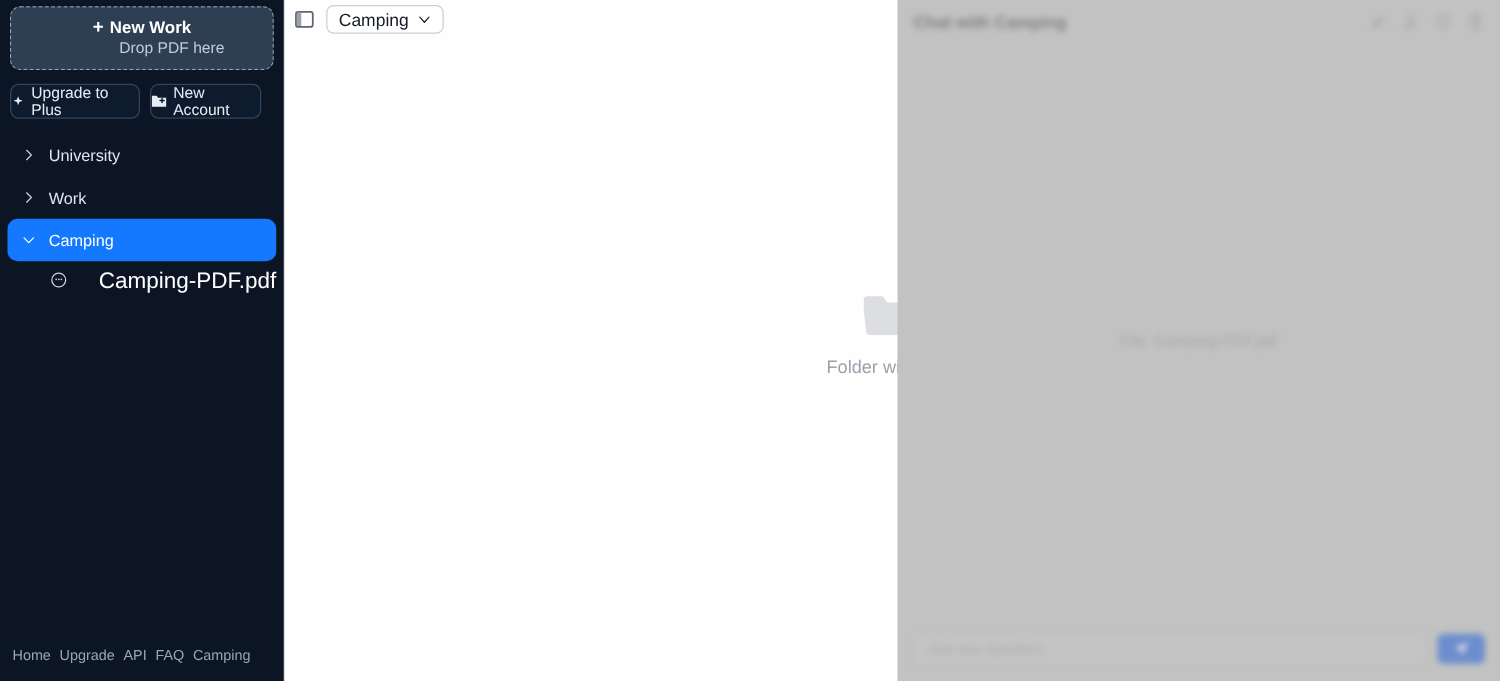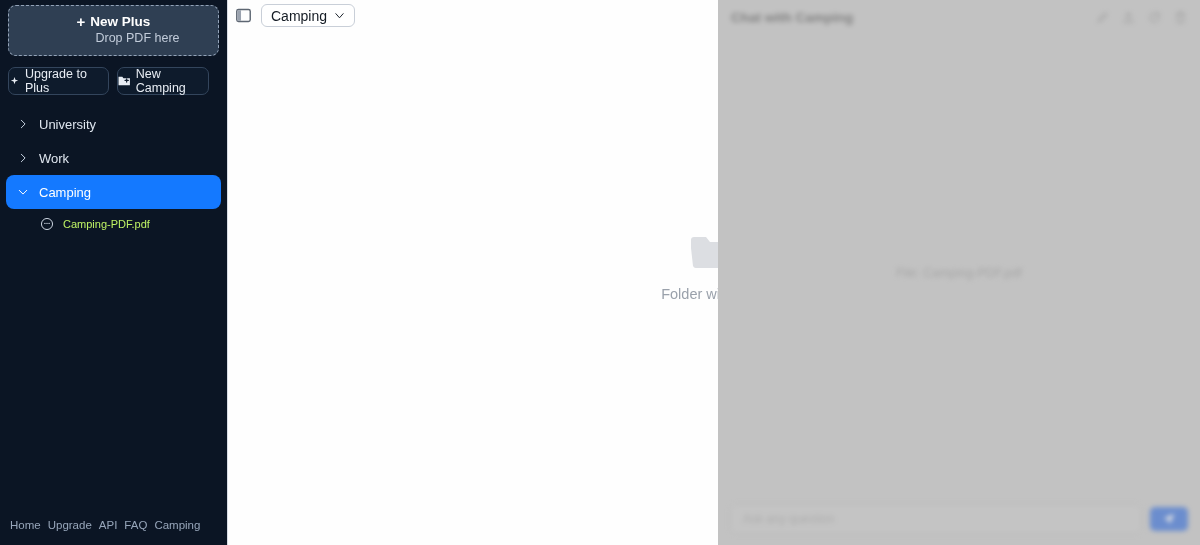--- a/index.html
+++ b/index.html
@@ -44,22 +44,22 @@
   .tree { margin-top: 12px; }
   .tree-row {
     height: 34px; display: flex; align-items: center;
     padding-left: 12px; gap: 11px; border-radius: 8px;
     cursor: pointer; color: #dfe6ef; font-size: 13px;
   }
   .tree-row.active { background: #1479ff; color: #ffffff; }
   .chev { width: 10px; height: 10px; flex: 0 0 10px; }
   .tree-file {
     height: 30px; display: flex; align-items: center;
-    padding-left: 34px; gap: 9px; color: #bef264;
-    font-size: 11px; cursor: pointer;
+    padding-left: 34px; gap: 9px; color: #ffffff;
+    font-size: 18px; cursor: pointer; justify-content: space-between;
   }
   .footer-links {
     position: absolute; left: 10px; bottom: 14px;
     display: flex; gap: 7px;
   }
   .footer-links span {
     color: #97a6ba; font-size: 11.5px; cursor: pointer;
   }
 
   
@@ -126,38 +126,38 @@
 </head>
 <body>
 
 <div class="app">
 
   <div class="sidebar">
 
     <div class="new-chat">
       <div class="new-chat-title">
         <span class="plus-ic">+</span>
-        <span>New Plus</span>
+        <span>New Work</span>
       </div>
       <div class="new-chat-sub">Drop PDF here</div>
     </div>
 
     <div class="btn-row">
       <div class="sbtn">
         <svg width="11" height="11" viewBox="0 0 24 24">
           <path d="M12 2l2 6 6 2-6 2-2 6-2-6-6-2 6-2z" fill="#e8edf4"></path>
         </svg>
         <span>Upgrade to Plus</span>
       </div>
       <div class="sbtn">
         <svg width="13" height="12" viewBox="0 0 24 22">
           <path d="M1 3h7l2 3h12v13H1z" fill="#e8edf4"></path>
           <path d="M13 10h6M16 7v6" stroke="#0e1b2c" stroke-width="2.2" stroke-linecap="round"></path>
         </svg>
-        <span>New Camping</span>
+        <span>New Account</span>
       </div>
     </div>
 
     <div class="tree">
 
       <div class="tree-row">
         <svg class="chev" viewBox="0 0 24 24">
           <path d="M8 3l9 9-9 9" fill="none" stroke="#c6d1df" stroke-width="2.4" stroke-linecap="round" stroke-linejoin="round"></path>
         </svg>
         <span>University</span>

